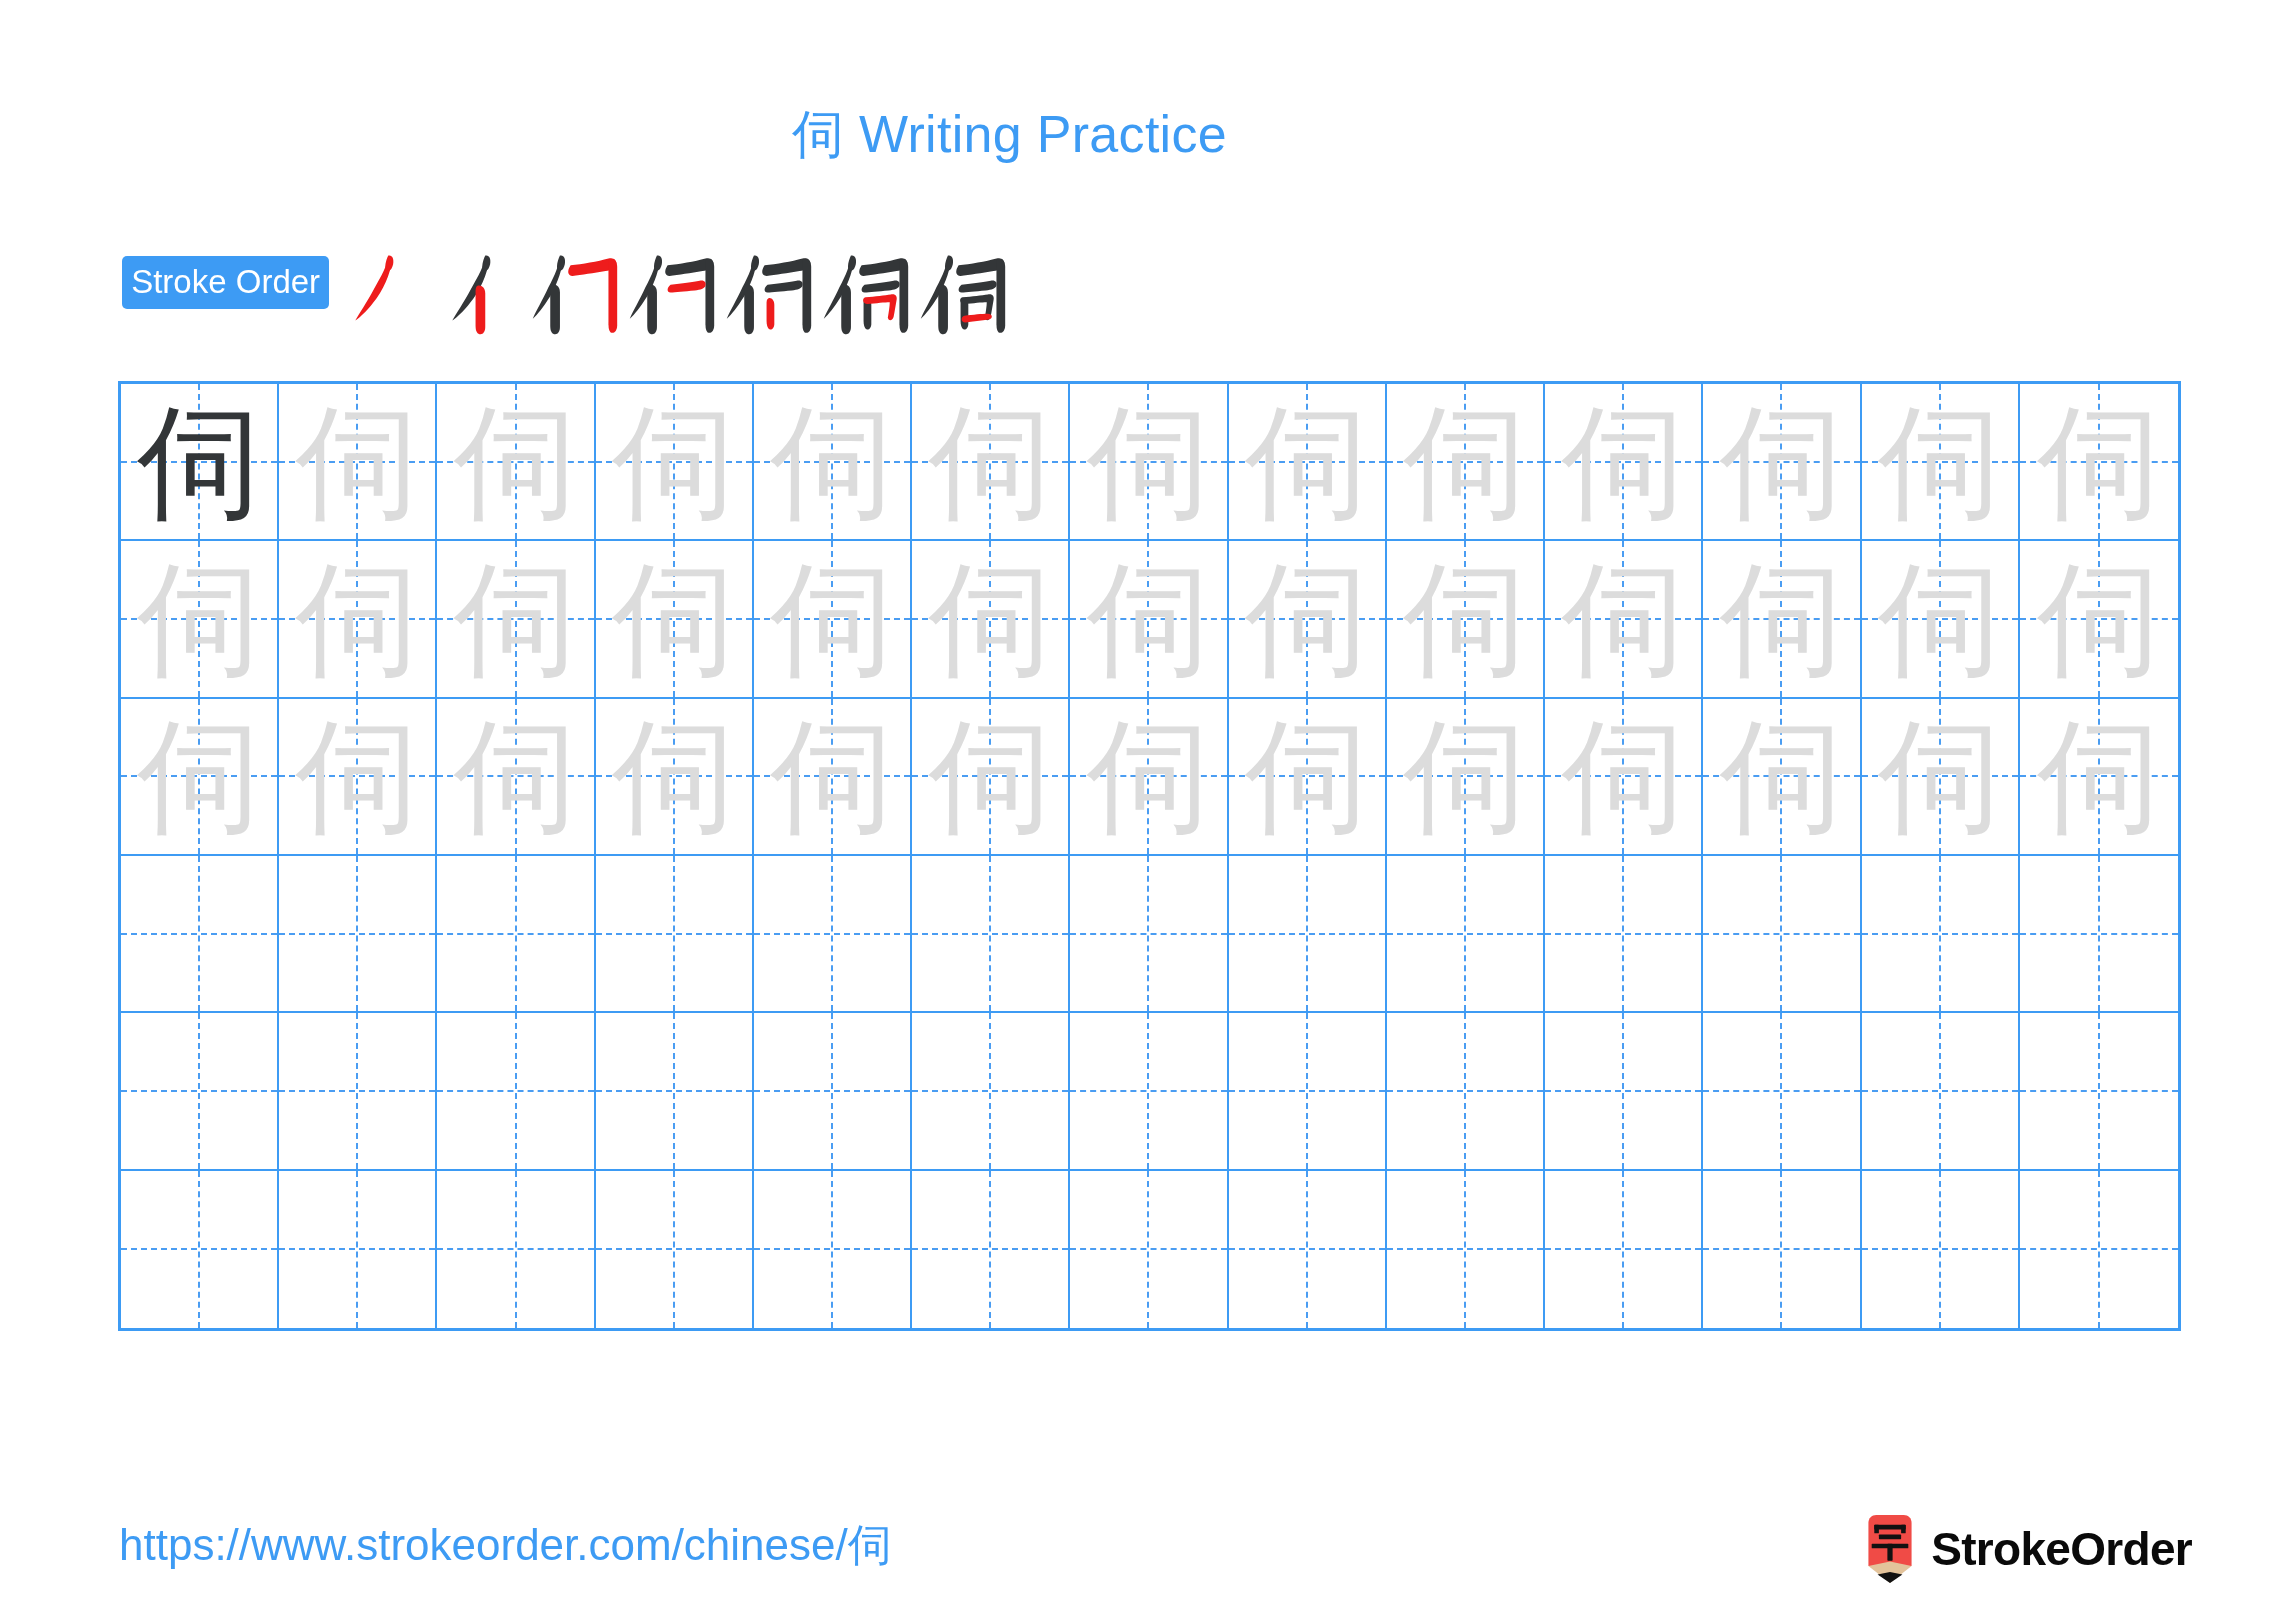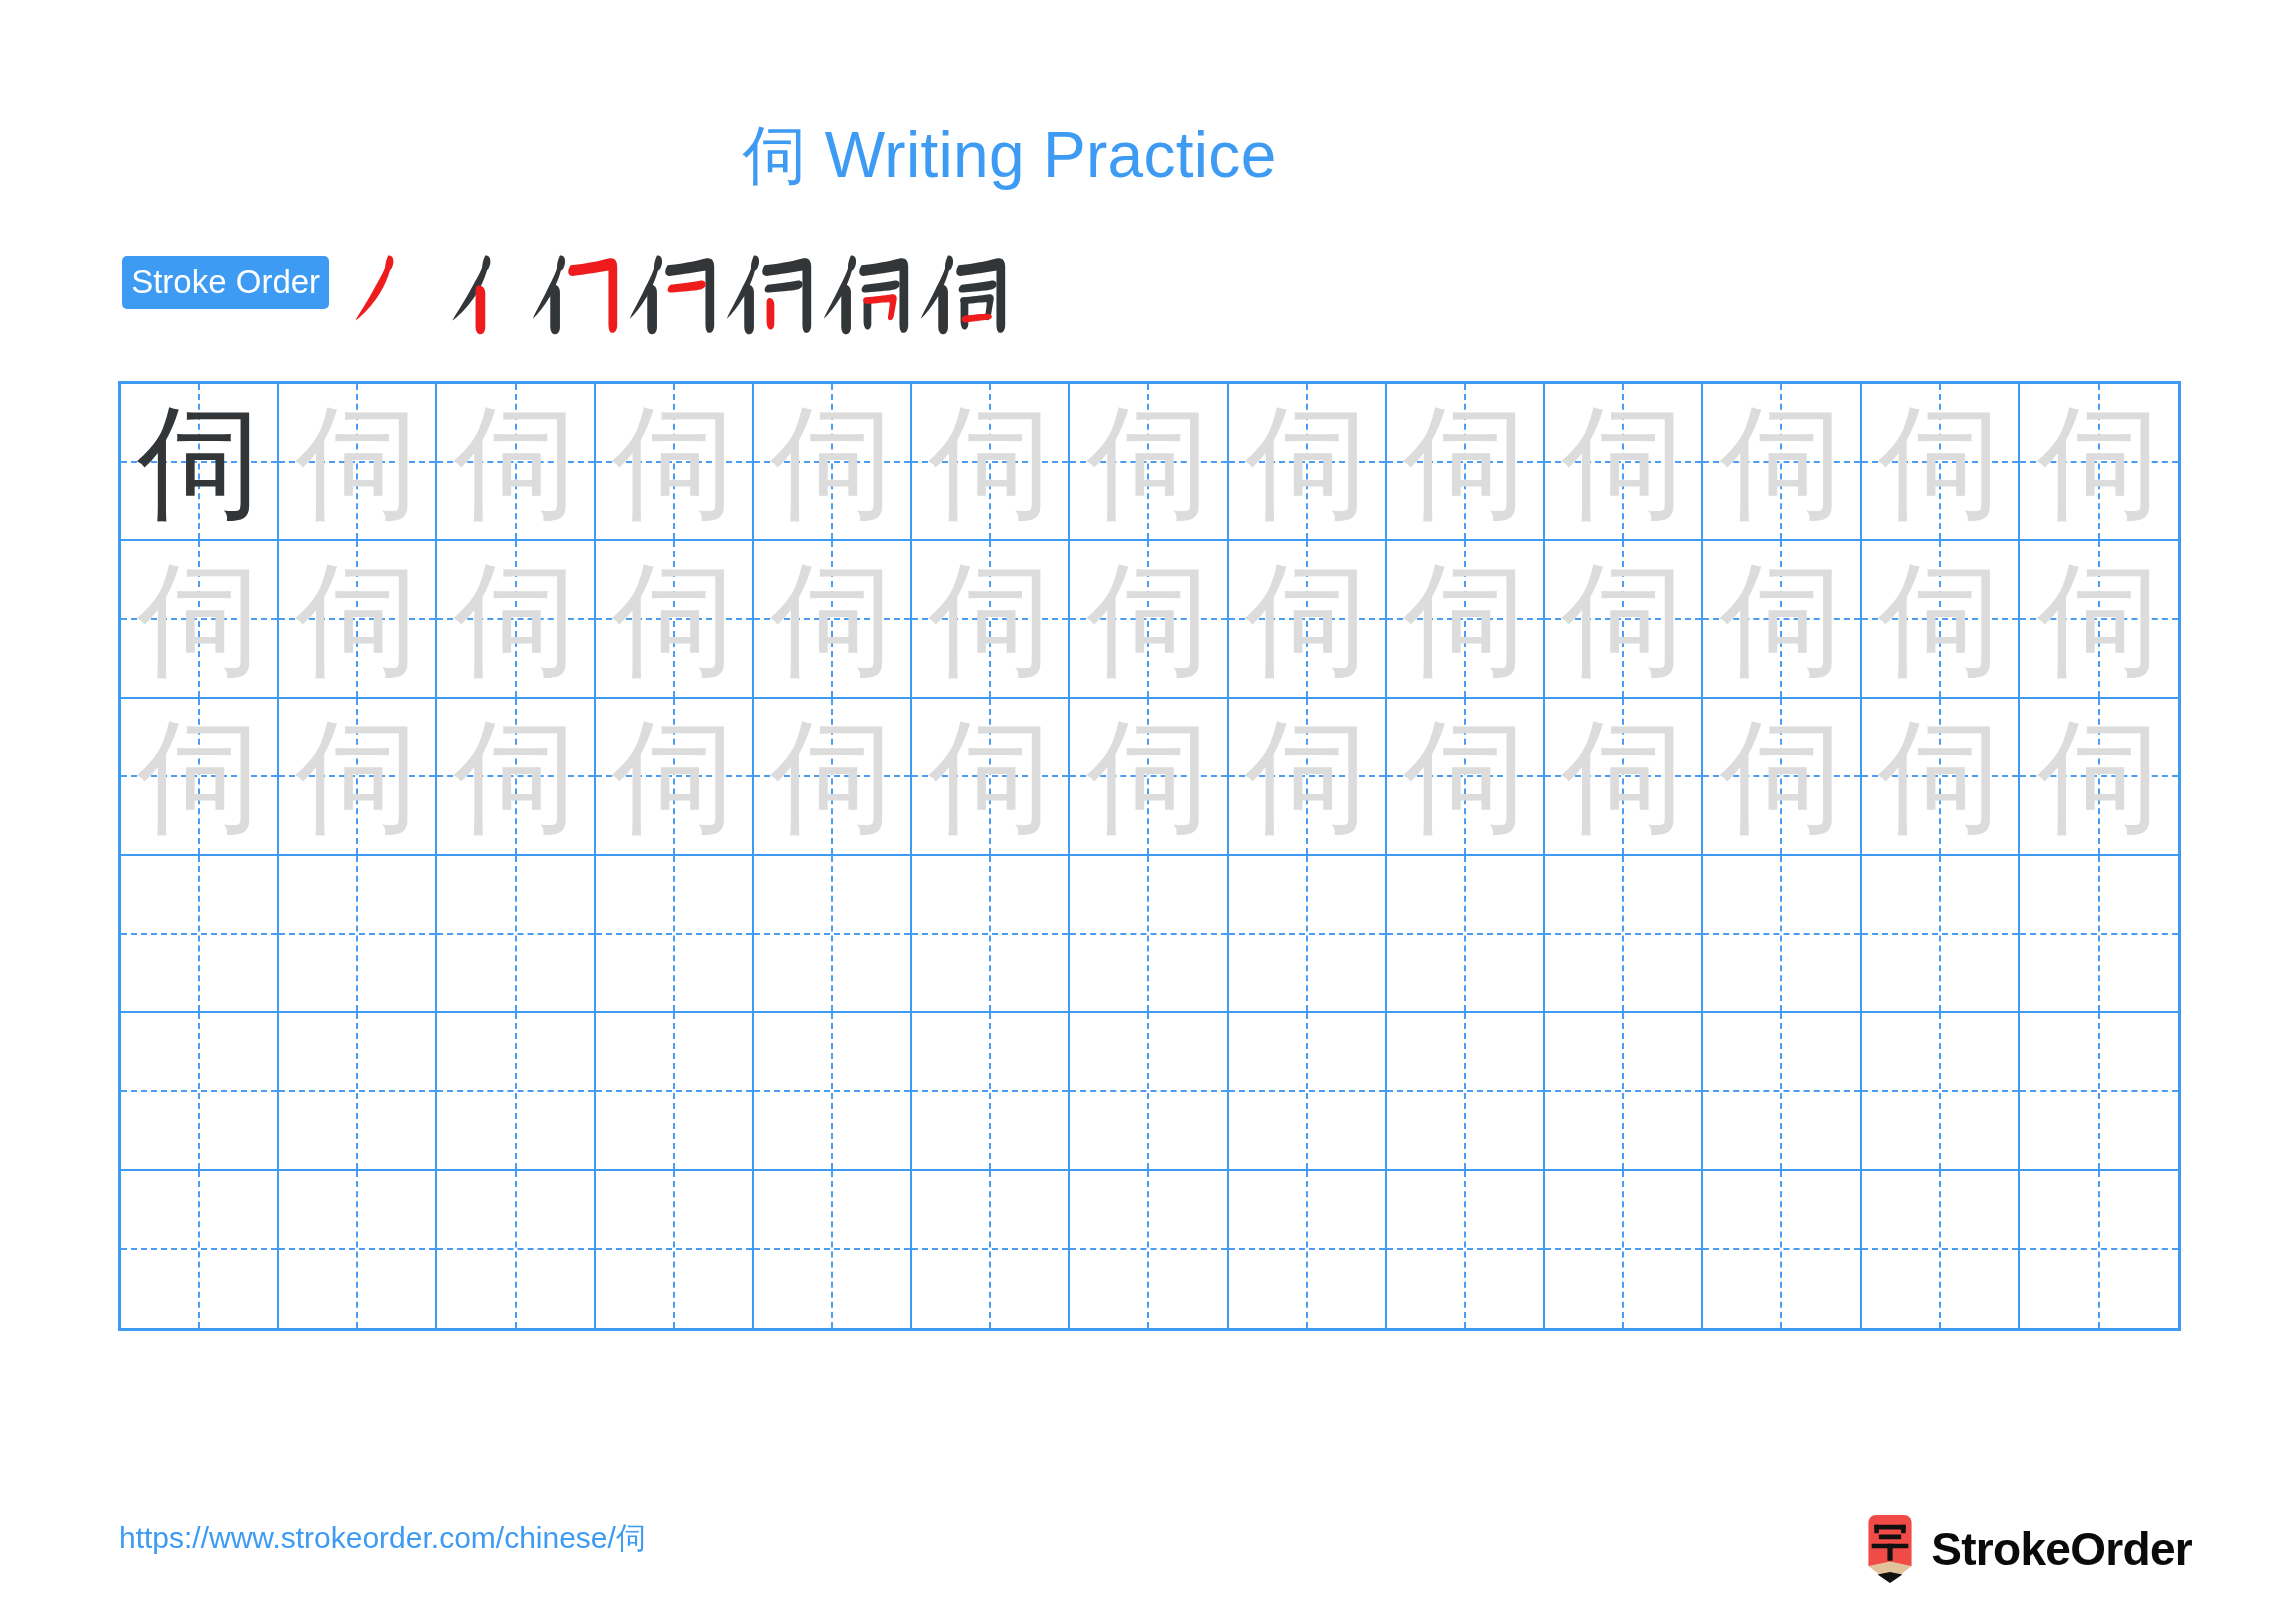--- a/index.html
+++ b/index.html
@@ -11,25 +11,25 @@
     width: 2295px;
     height: 1622px;
     position: relative;
     font-family: "Liberation Sans", sans-serif;
     overflow: hidden;
   }
 
   
   .page-title {
     position: absolute;
-    top: 123px;
+    top: 108px;
     left: 0;
     width: 2019px;
     text-align: center;
-    font-size: 64px;
+    font-size: 52px;
     line-height: 1.0;
     color: #3d9bf4;
     font-weight: 400;
     letter-spacing: 0.3px;
     white-space: nowrap;
   }
   .page-title .han {
     font-family: "DejaVu Sans", sans-serif;
   }
 
@@ -133,21 +133,21 @@
     z-index: 2;
   }
   .cell .glyph.dark  { color: #333638; }
   .cell .glyph.trace { color: #dcdcdc; }
 
   
   .footer-url {
     position: absolute;
     left: 119px;
     top: 1521px;
-    font-size: 30px;
+    font-size: 44px;
     line-height: 1.1;
     color: #3d9bf4;
     white-space: nowrap;
   }
   .footer-url .han { font-family: "DejaVu Sans", sans-serif; }
 
   .footer-brand {
     position: absolute;
     right: 103px;
     top: 1509px;

